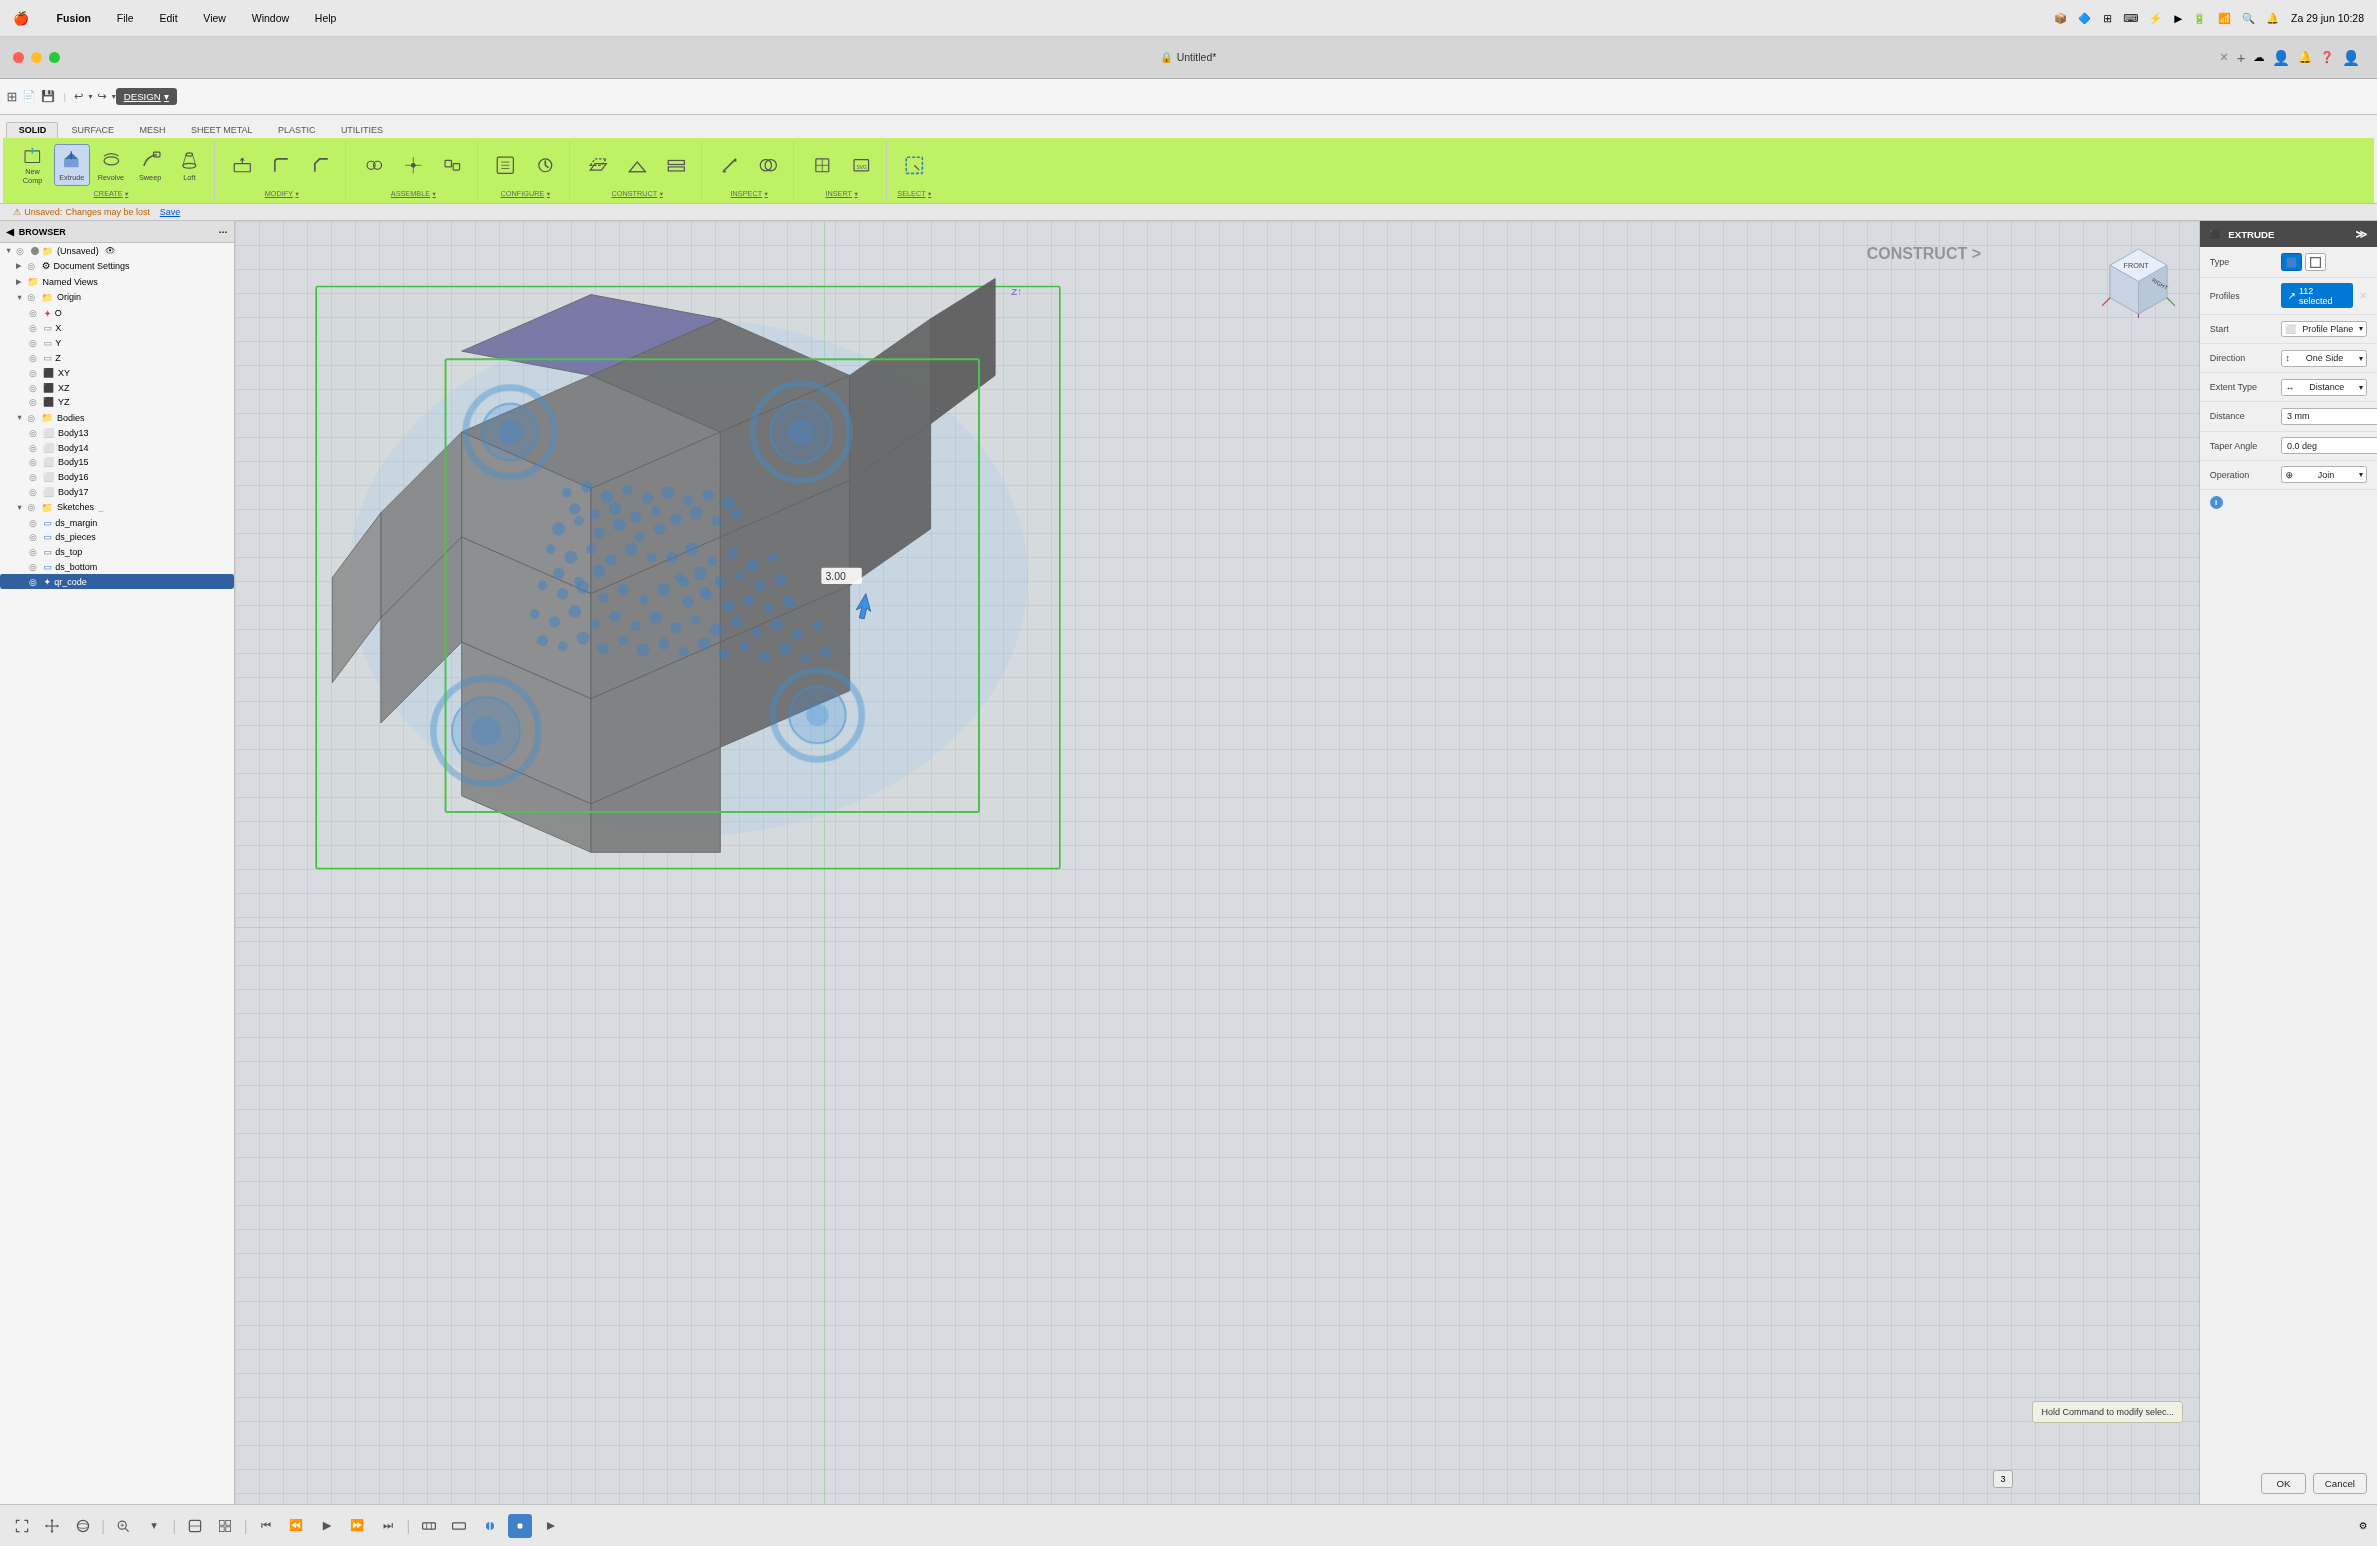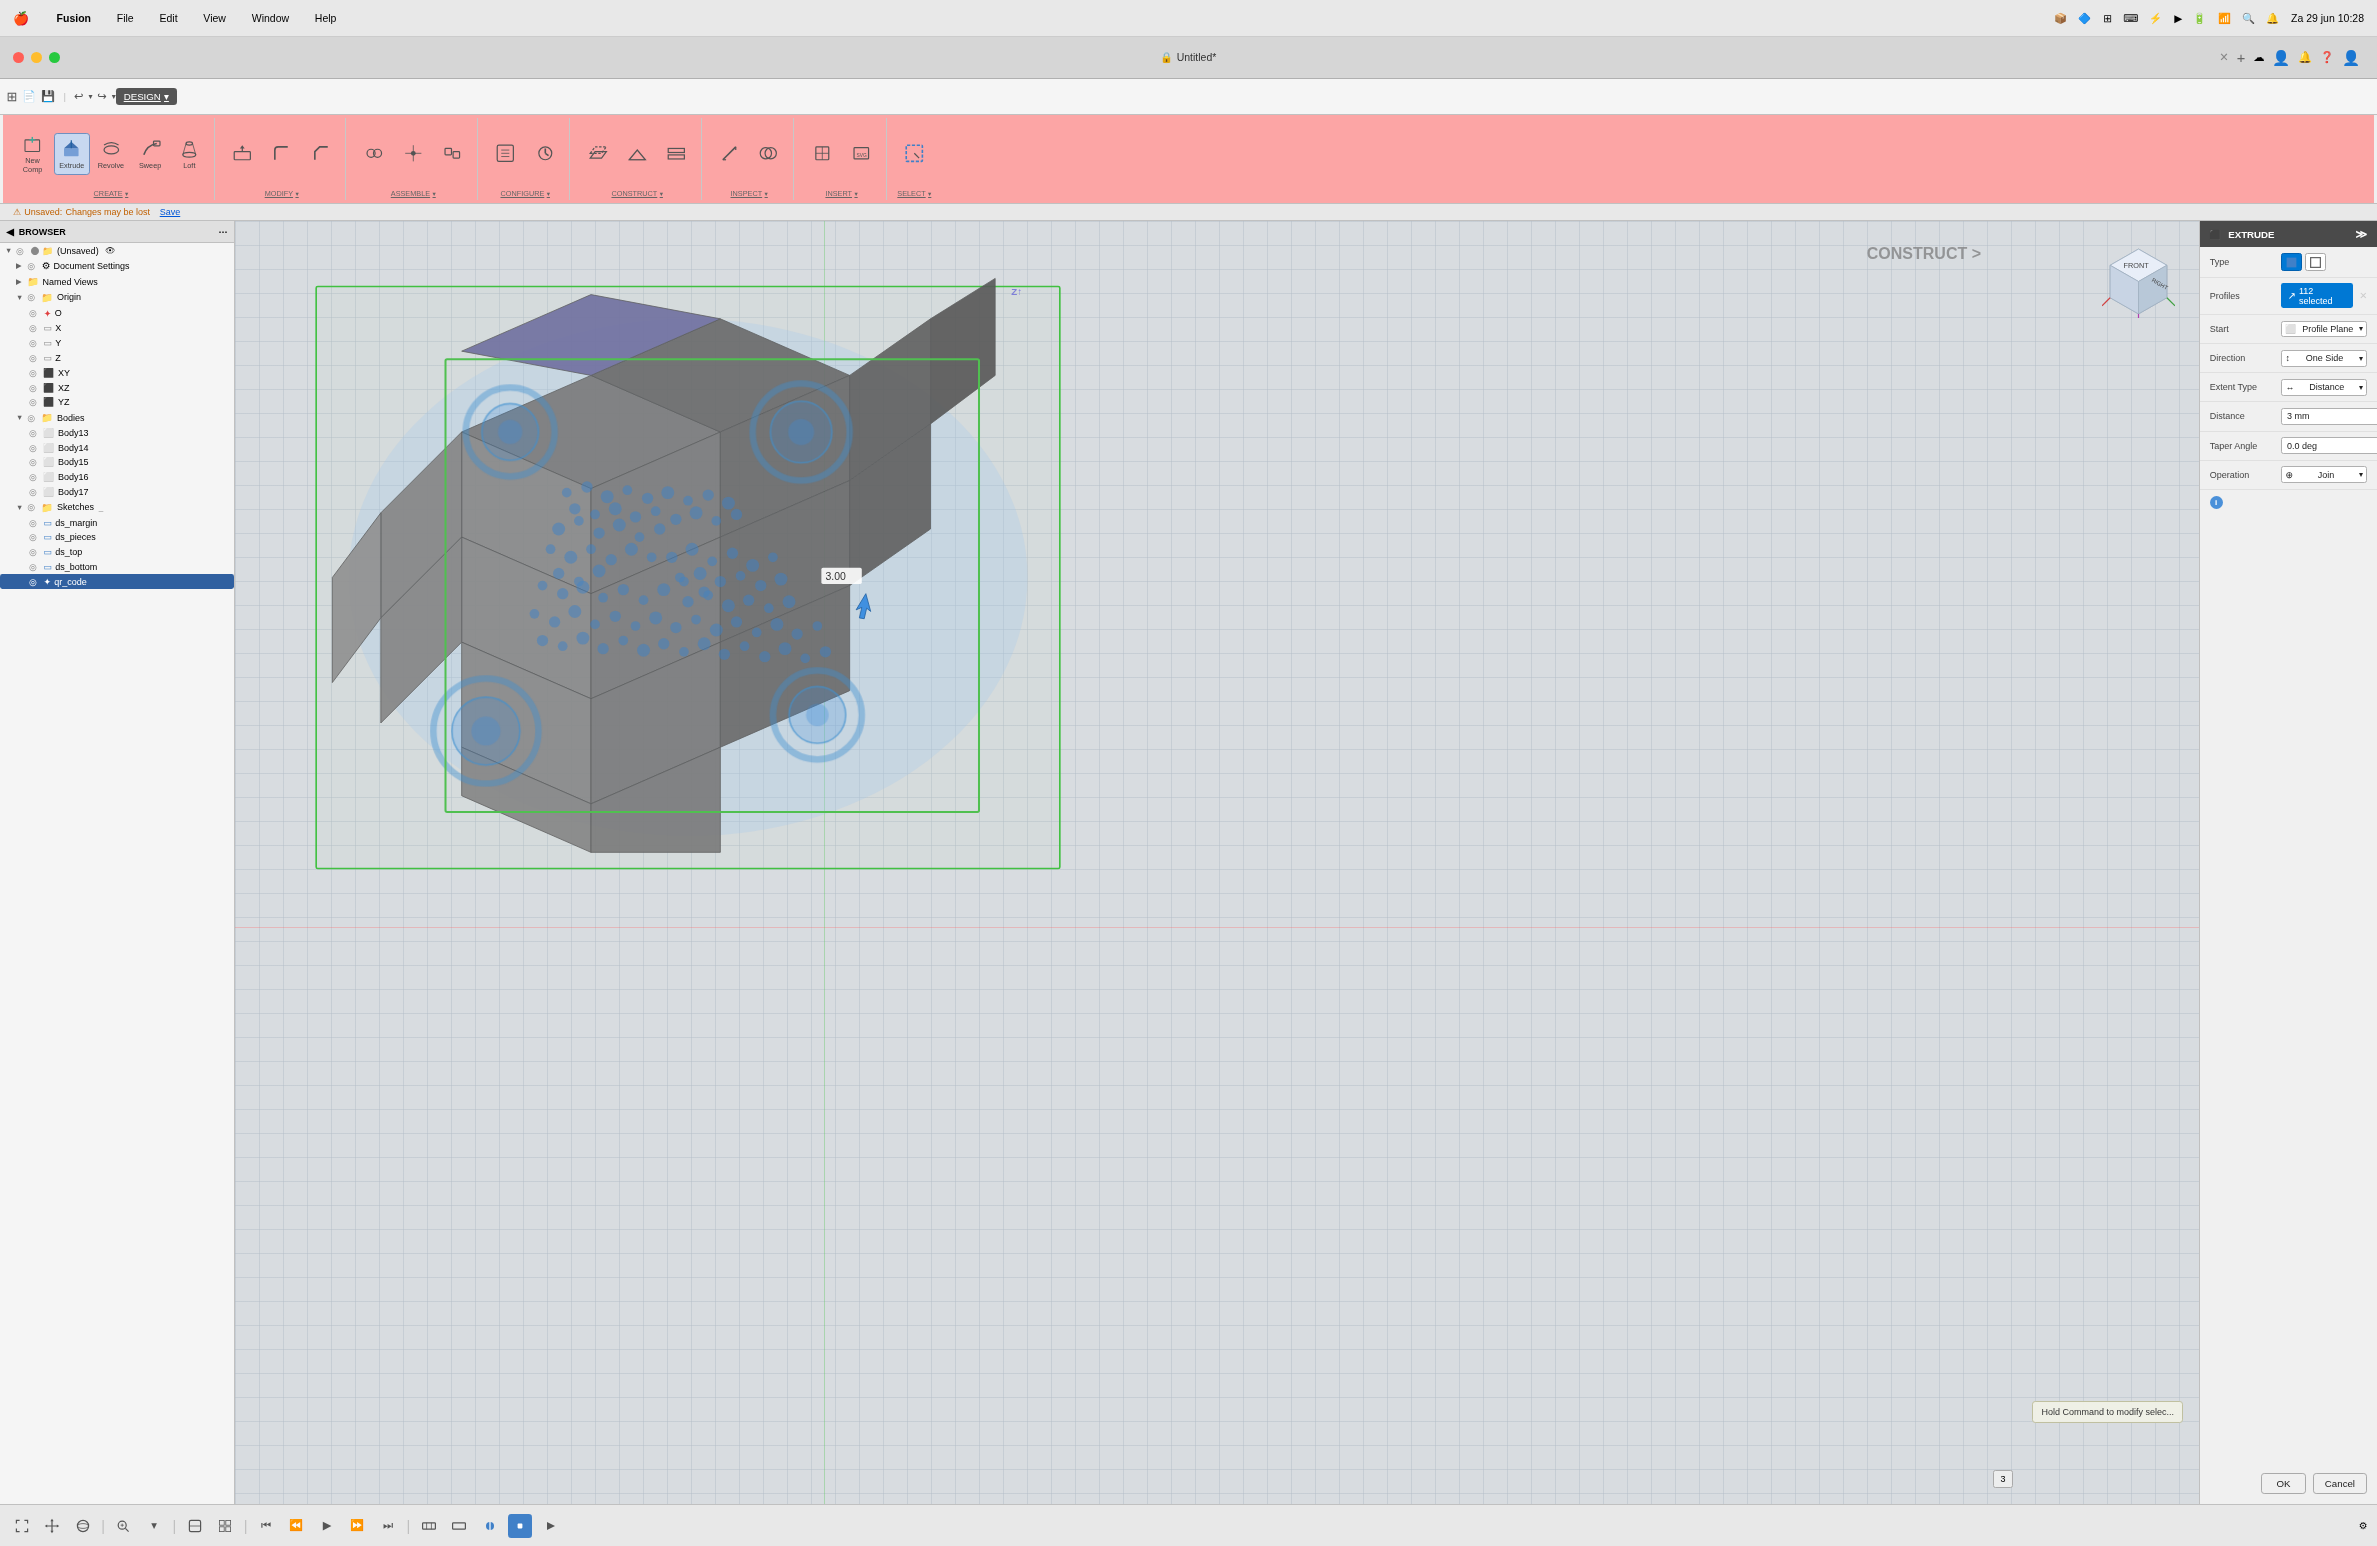--- a/index.html
+++ b/index.html
@@ -101,21 +101,21 @@
       border-color: #c0c0c0;
       color: #000;
       font-weight: 600;
     }
     .ribbon-content {
       display: flex;
       align-items: stretch;
       padding: 3.2px 4.9px;
       gap: 3.2px;
       flex: 1;
-      background: #fca5a5;
+      background: #bef264;
     }
     .ribbon-group {
       display: flex;
       flex-direction: column;
       align-items: center;
       border-right: 0.8px solid #c8c8c8;
       padding: 1.6px 6.5px;
       min-width: 49px;
     }
     .ribbon-group:last-child { border-right: none; }
@@ -449,20 +449,28 @@
       <span style="font-size:8px; color:#555;">▾</span>
     </div>
     <div class="design-btn">
       <span>DESIGN</span>
       <span>▾</span>
     </div>
   </div>
 
   <div class="ribbon">
     <div class="ribbon-tabs">
+      <div class="ribbon-tab-row">
+        <div class="ribbon-tab active">SOLID</div>
+        <div class="ribbon-tab">SURFACE</div>
+        <div class="ribbon-tab">MESH</div>
+        <div class="ribbon-tab">SHEET METAL</div>
+        <div class="ribbon-tab">PLASTIC</div>
+        <div class="ribbon-tab">UTILITIES</div>
+      </div>
       <div class="ribbon-content">
 
         <div class="ribbon-group">
           <div class="ribbon-group-icons">
             <div class="ribbon-icon">
               <svg viewBox="0 0 28 28" fill="none">
                   <rect x="4" y="8" width="20" height="16" rx="1" fill="none" stroke="#555" stroke-width="1.5"></rect>
                   <line x1="14" y1="4" x2="14" y2="12" stroke="#4a9" stroke-width="2"></line>
                   <line x1="10" y1="8" x2="18" y2="8" stroke="#4a9" stroke-width="2"></line>
                 </svg>

